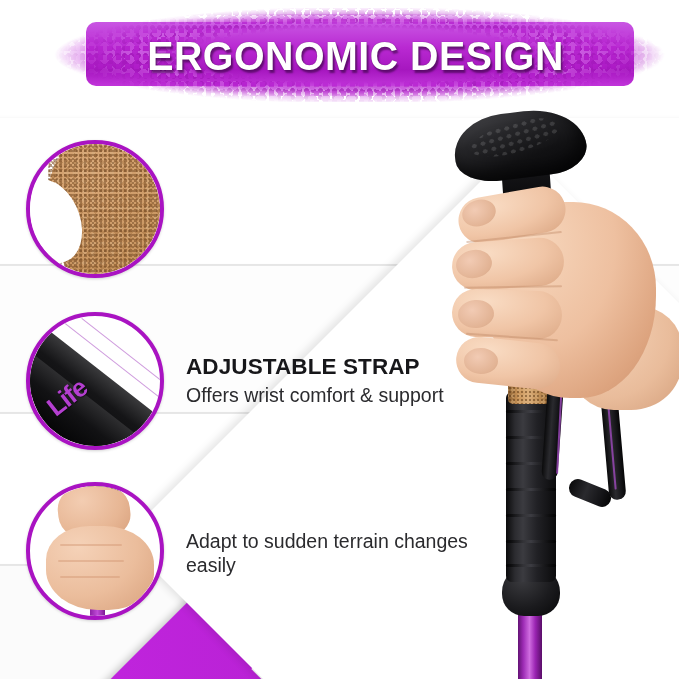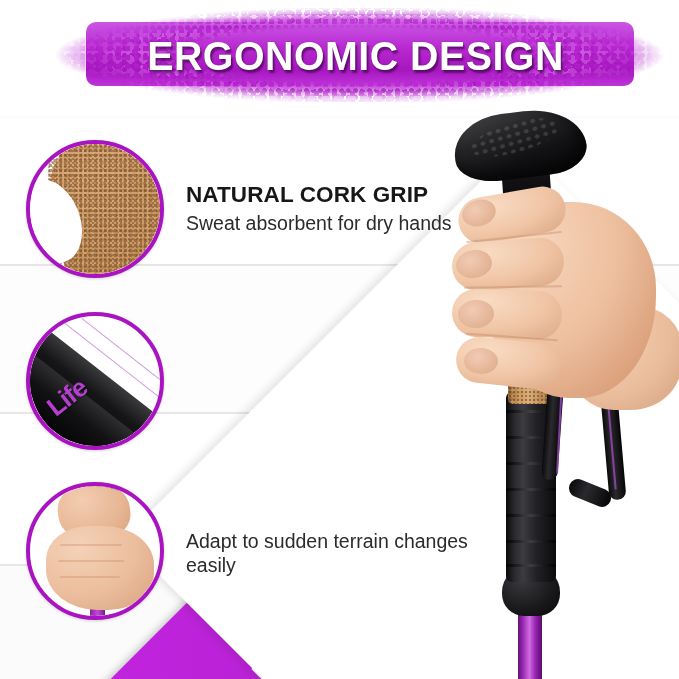--- a/index.html
+++ b/index.html
@@ -353,36 +353,36 @@
 
   <div class="feature f1">
     <div class="thumb">
       <div class="thumb-inner">
         <div class="cork-blob">
           <div class="cork-grain"></div>
         </div>
         <div class="cork-notch"></div>
       </div>
     </div>
-    <div class="ftext">
-      <div class="ftitle">NATURAL CORK GRIP</div>
-      <div class="fdesc">Sweat absorbent for dry hands</div>
-    </div>
   </div>
 
   <div class="feature f2">
     <div class="thumb">
       <div class="thumb-inner">
         <div class="strap-edge" style="left:4px;  top:4px;"></div>
         <div class="strap-band"></div>
         <div class="strap-band2"></div>
         <div class="strap-line" style="left:34px; top:6px;"></div>
         <div class="strap-line" style="left:52px; top:2px;"></div>
         <div class="strap-logo">Life</div>
       </div>
+    </div>
+    <div class="ftext">
+      <div class="ftitle">ADJUSTABLE STRAP</div>
+      <div class="fdesc">Offers wrist comfort &amp; support</div>
     </div>
   </div>
 
   <div class="feature f3">
     <div class="thumb">
       <div class="thumb-inner">
         <div class="h-shaft"></div>
         <div class="h-foam"></div>
         <div class="h-cork"></div>
         <div class="h-knob"></div>

